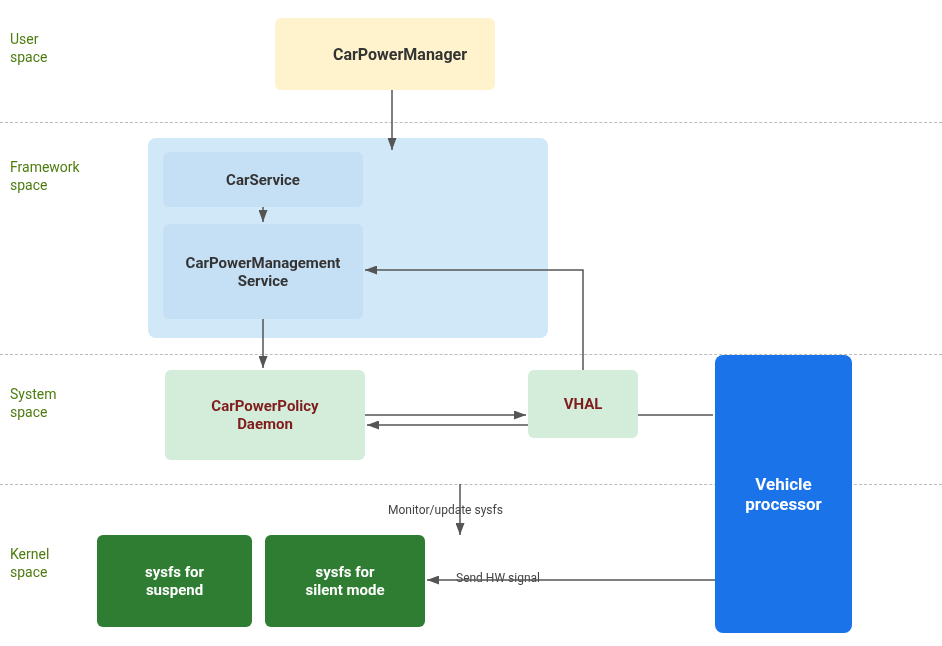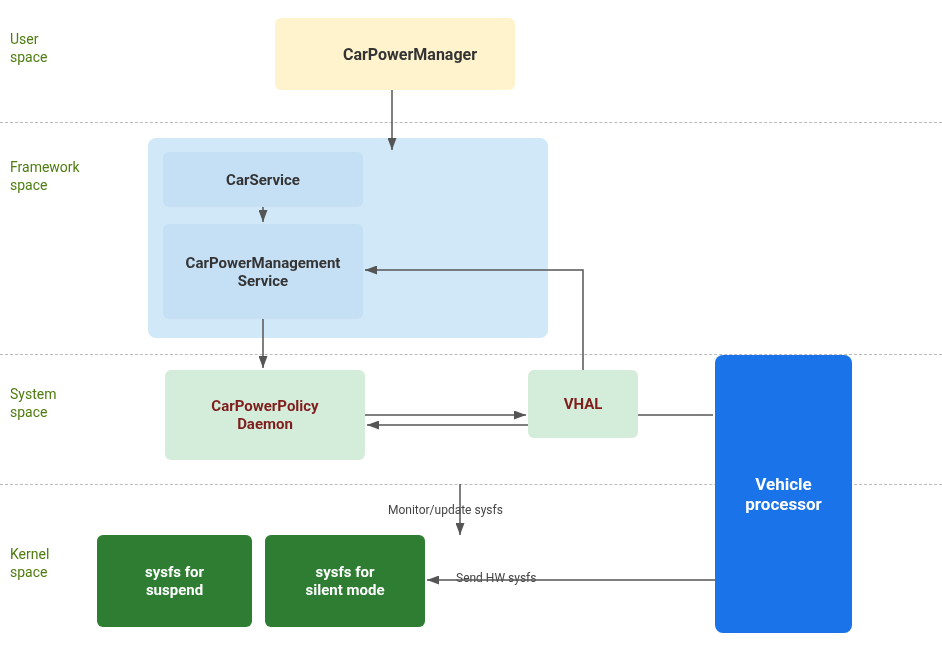--- a/index.html
+++ b/index.html
@@ -107,21 +107,21 @@
 
   <div class="lane-label" style="top: 30px;">User<br>space</div>
   <div class="lane-label" style="top: 158px;">Framework<br>space</div>
   <div class="lane-label" style="top: 385px;">System<br>space</div>
   <div class="lane-label" style="top: 545px;">Kernel<br>space</div>
 
   <div class="divider" style="top: 122px;"></div>
   <div class="divider" style="top: 354px;"></div>
   <div class="divider" style="top: 484px;"></div>
 
-  <div class="box box-yellow" style="left:275px;top:18px;width:240px;height:72px;font-size:16px;padding-left:30px;">
+  <div class="box box-yellow" style="left:275px;top:18px;width:220px;height:72px;font-size:16px;padding-left:30px;">
     CarPowerManager
   </div>
 
   <div class="box box-blue-light" style="left:148px;top:138px;width:400px;height:200px;border-radius:8px;"></div>
 
   <div class="box box-blue-inner" style="left:163px;top:152px;width:200px;height:55px;font-size:15px;border-radius:6px;">
     CarService
   </div>
 
   <div class="box box-blue-inner" style="left:163px;top:224px;width:200px;height:95px;font-size:15px;border-radius:6px;">
@@ -142,21 +142,21 @@
 
   <div class="box box-green-dark" style="left:97px;top:535px;width:155px;height:92px;font-size:15px;border-radius:6px;">
     sysfs for<br>suspend
   </div>
 
   <div class="box box-green-dark" style="left:265px;top:535px;width:160px;height:92px;font-size:15px;border-radius:6px;">
     sysfs for<br>silent mode
   </div>
 
   <div class="arrow-label" style="left:388px;top:503px;">Monitor/update sysfs</div>
-  <div class="arrow-label" style="left:456px;top:571px;">Send HW sysfs</div>
+  <div class="arrow-label" style="left:456px;top:571px;">Send HW signal</div>
 
   <svg class="arrows-svg">
     <defs>
       <marker id="arrowhead" markerWidth="8" markerHeight="6" refX="8" refY="3" orient="auto">
         <polygon points="0 0, 8 3, 0 6" fill="#555"></polygon>
       </marker>
       <marker id="arrowhead-white" markerWidth="8" markerHeight="6" refX="8" refY="3" orient="auto">
         <polygon points="0 0, 8 3, 0 6" fill="#555"></polygon>
       </marker>
     </defs>

